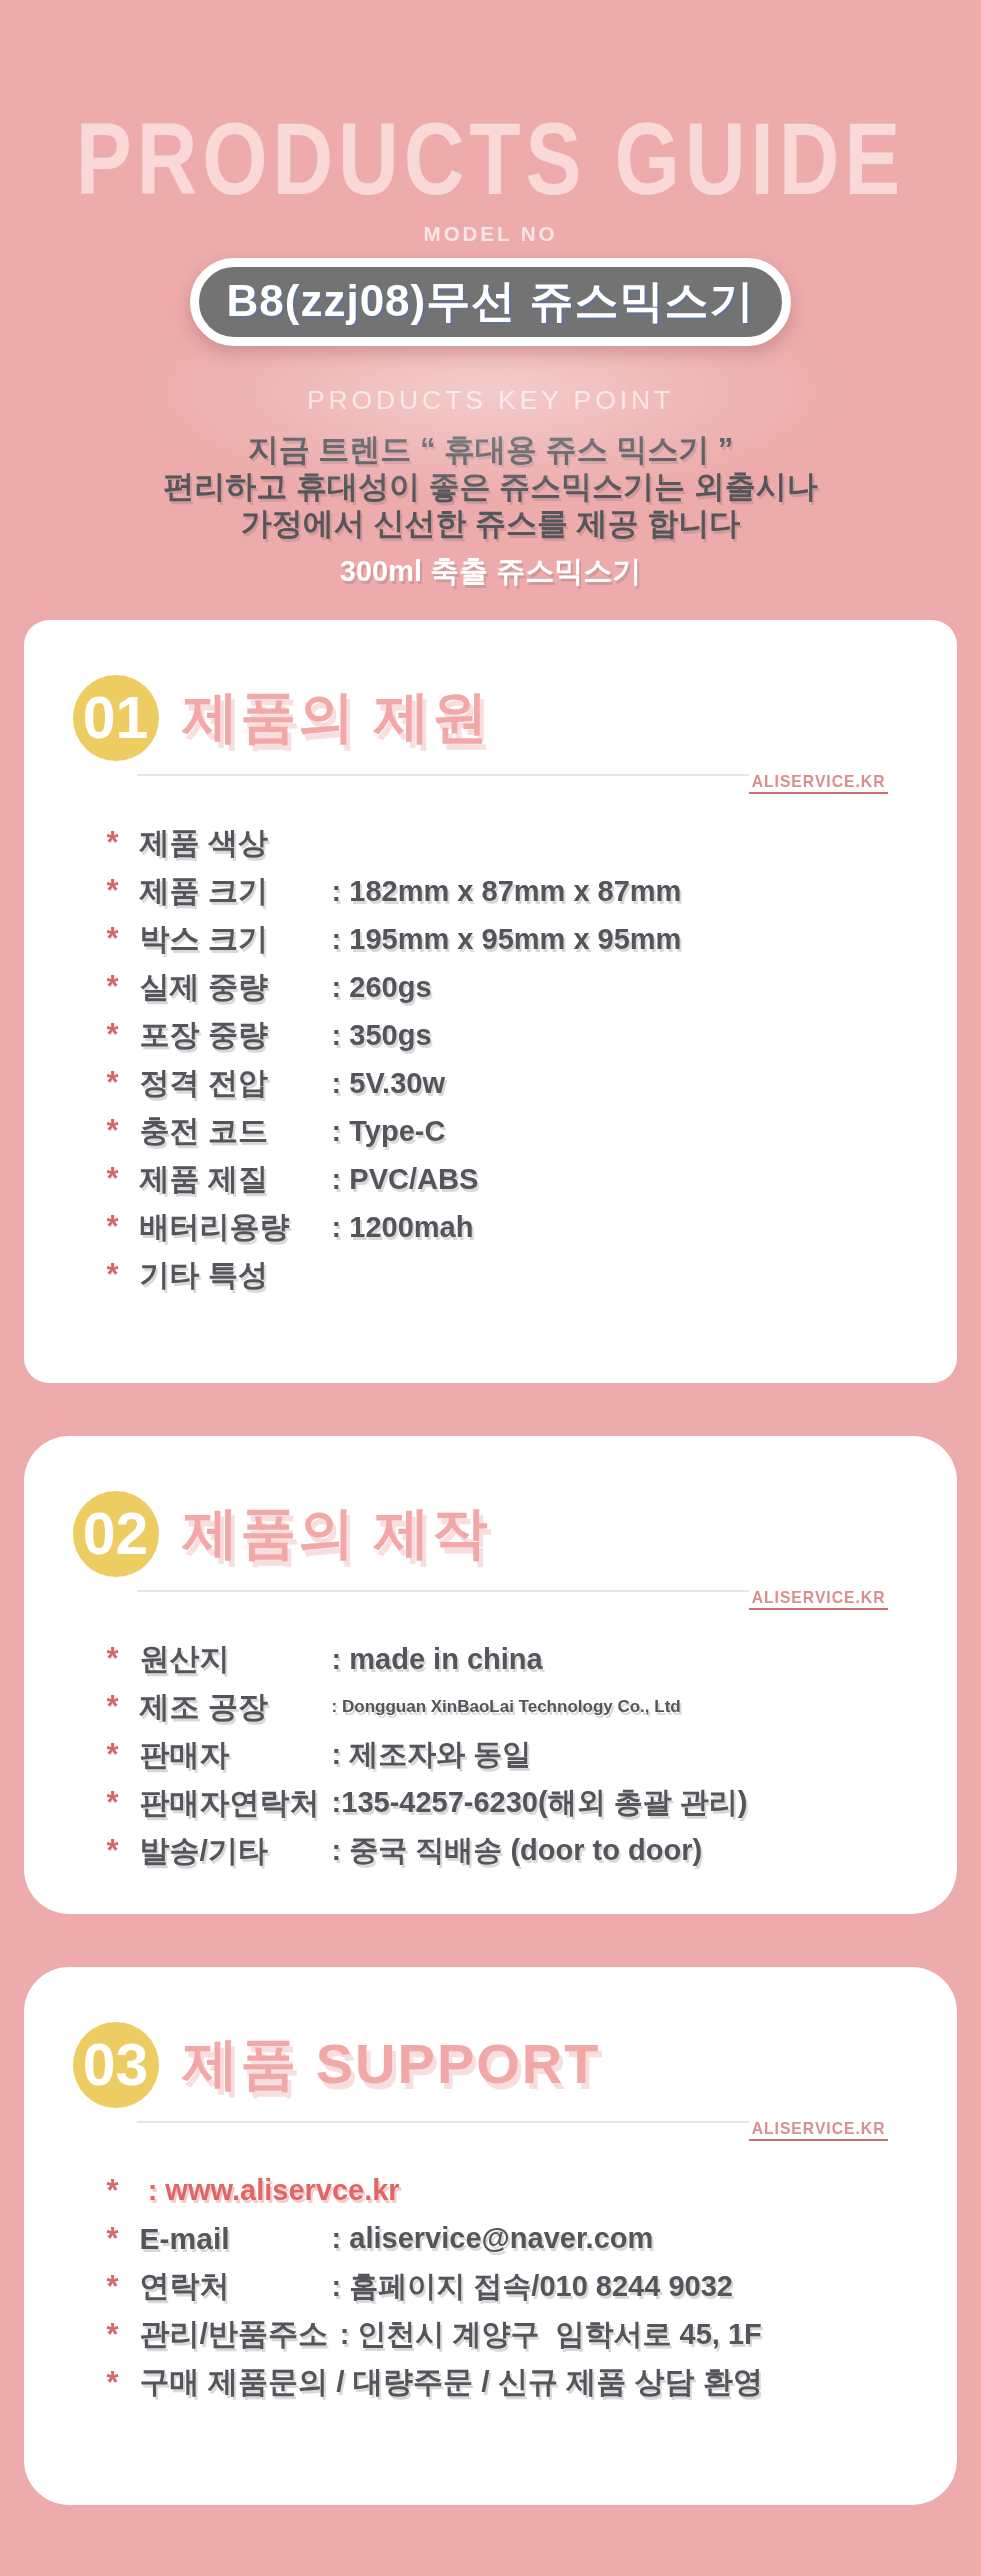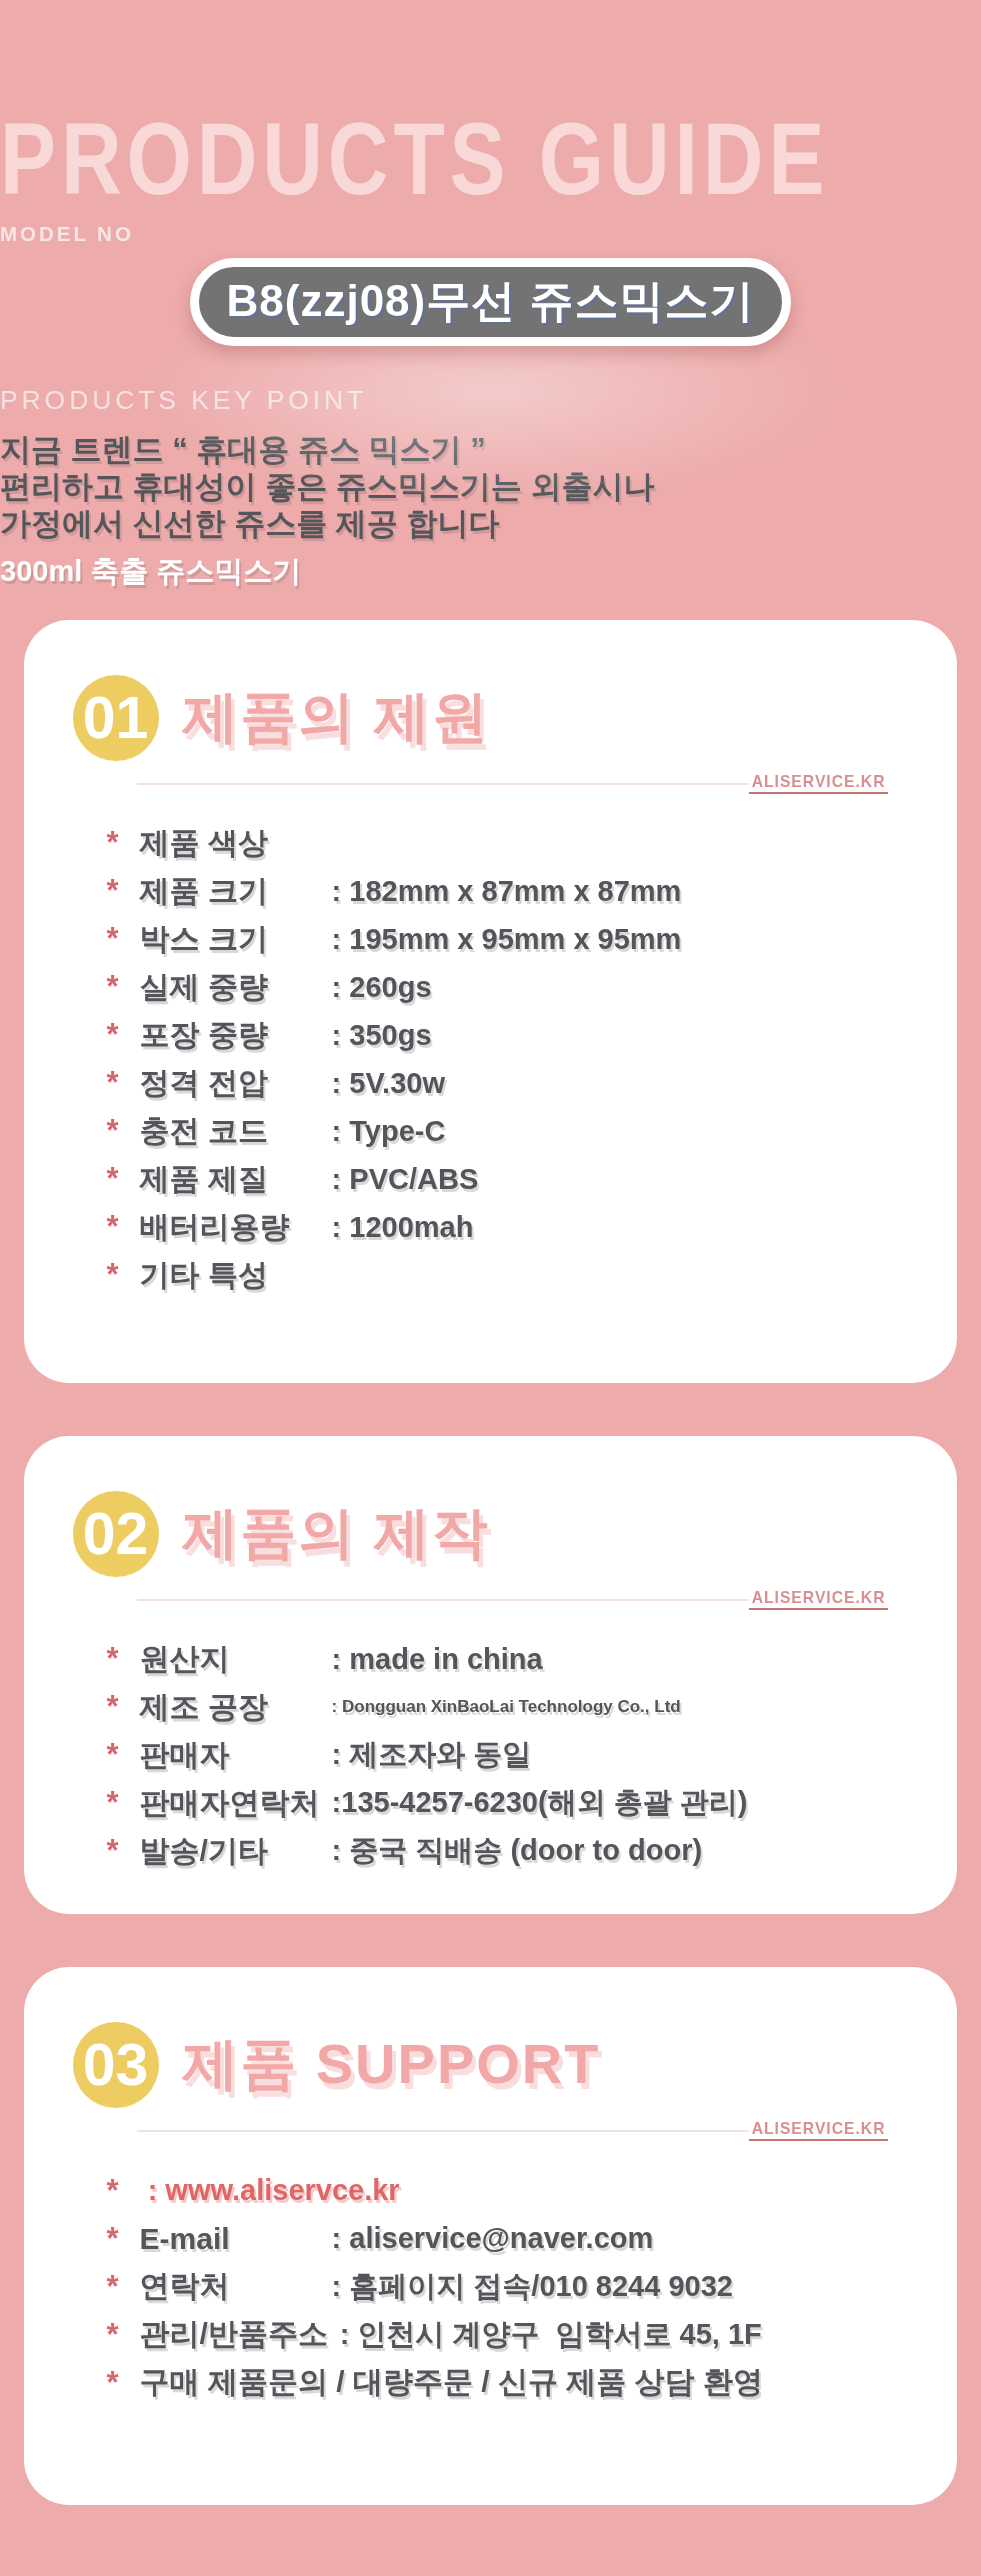--- a/index.html
+++ b/index.html
@@ -4,21 +4,21 @@
 <style>
   html,body{margin:0;padding:0;}
   body{
     width:981px;height:2576px;
     background:#edabab;
     font-family:"Liberation Sans","DejaVu Sans",sans-serif;
     overflow:hidden;
     position:relative;
   }
   
-  .header{position:relative;}
+  .header{position:relative;text-align:center;}
   .glow{
     position:absolute;left:50%;top:263px;width:805px;height:255px;
     transform:translateX(-50%);
     background:radial-gradient(ellipse at center, rgba(255,255,255,.38), rgba(255,255,255,0) 62%);
     pointer-events:none;
   }
   .guide-title{
     margin:0;padding-top:82px;
     color:#f9d8d8;font-size:84px;font-weight:bold;letter-spacing:4.9px;
     transform:scaleY(1.22);transform-origin:center top;
@@ -50,35 +50,35 @@
   .highlight{
     margin-top:9.8px;
     color:#ffffff;font-size:29px;font-weight:bold;
     text-shadow:2px 2.9px 0 rgba(120,100,100,.25);
   }
   
   .card{
     background:#ffffff;border-radius:45px;
     margin:53px 23.6px 0;
   }
-  .card:nth-of-type(1){margin-top:27.5px;}
+  .card:nth-of-type(1){margin-top:27.5px;border-radius:25px;}
   .card-head{display:flex;align-items:center;padding:55px 0 0 49px;}
   .num{
     flex:none;width:86px;height:86px;border-radius:50%;
     background:#edcc62;color:#ffffff;
     font-size:59px;font-weight:bold;
     display:flex;align-items:center;justify-content:center;
   }
   .card-title{
     margin-left:23.6px;
     color:#f2a8a6;font-size:56px;font-weight:bold;letter-spacing:2px;
     text-shadow:3.9px 5.9px 0 #f8dede;
     white-space:nowrap;
   }
-  .rule{display:flex;align-items:center;margin:11.8px 69px 0 113px;}
+  .rule{display:flex;align-items:flex-start;margin:11.8px 69px 0 113px;}
   .rule .line{flex:1;border-bottom:2px solid #f0e2e2;height:1px;}
   .wm{
     flex:none;color:#d98f8f;font-size:15.7px;font-weight:bold;letter-spacing:1px;
     border-bottom:2px solid #c97272;padding:0 2.9px 1px;
   }
   .rows{padding:25.5px 29px 84px 83px;}
   .card:nth-of-type(2) .rows{padding-bottom:39px;}
   .card:nth-of-type(3) .rows{padding-bottom:98px;}
   .row{
     display:flex;align-items:center;height:48px;

